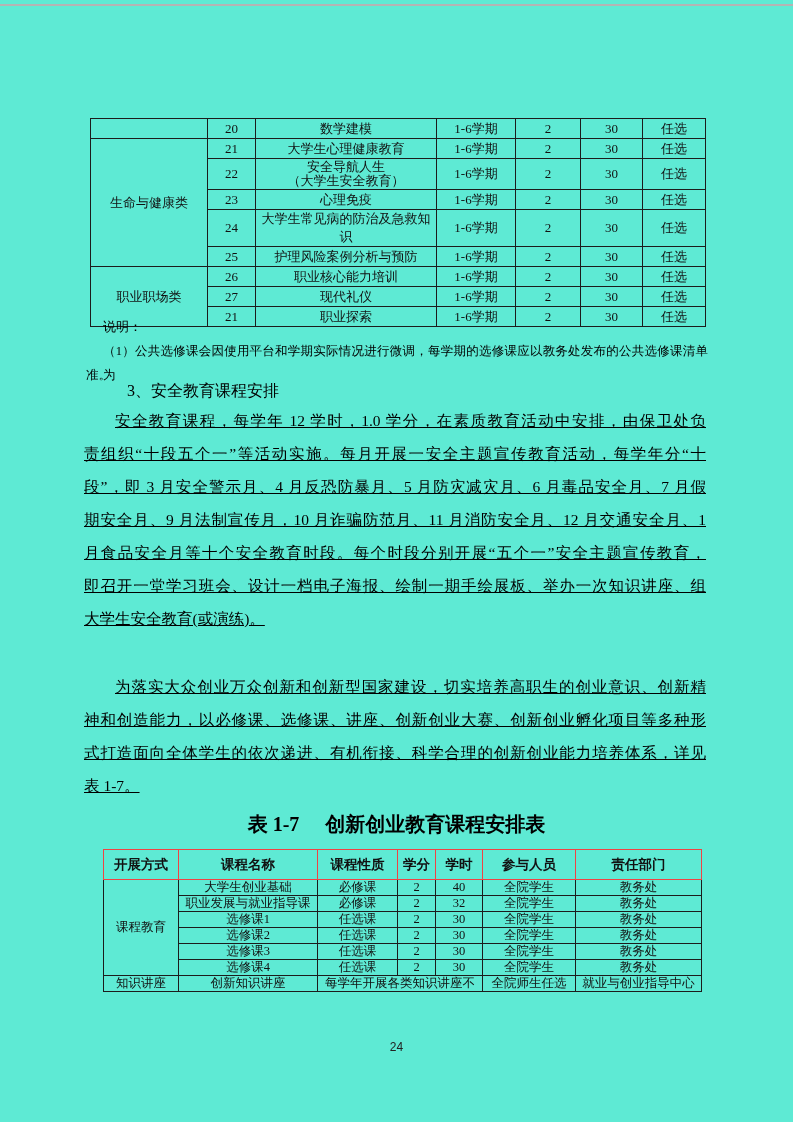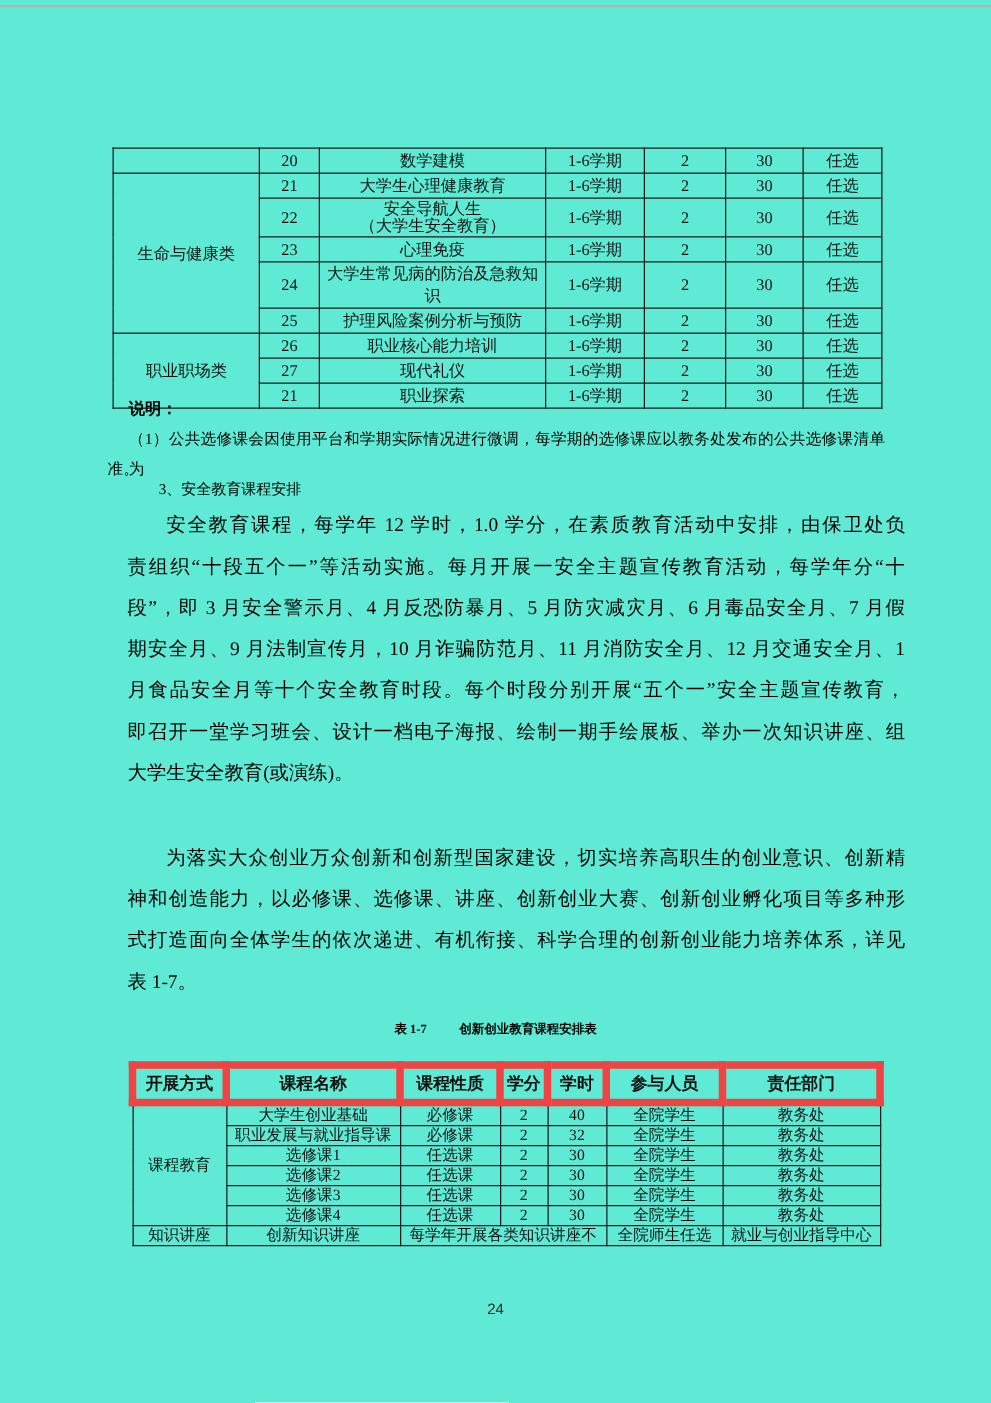--- a/index.html
+++ b/index.html
@@ -15,47 +15,47 @@
 
   
   .tbl-electives { position:absolute; left:90px; top:118px; width:616px; font-size:13px; color:#111; }
   .tbl-electives tr { height:20px; }
   .tbl-electives tr.tall { height:31px;padding-left:11px; }
   .tbl-electives td.course2 div { line-height:14px; }
 
   
   .notes { position:absolute; left:86px; top:315px; width:622px; font-size:12.5px; color:#000; }
   .notes .nline { height:24px; line-height:24px; box-sizing:border-box; }
-  .notes .lbl { font-weight:bold; padding-left:17px; font-size:13px; }
+  .notes .lbl { font-weight:normal; padding-left:17px; font-size:13px; }
   .notes .ind { padding-left:17px; text-align:justify; text-align-last:justify; }
 
   
   .hding { position:absolute; left:85px; width:640px; height:22px; line-height:22px;
-           font-size:12px; padding-left:42px; box-sizing:border-box; }
+           font-size:16px; padding-left:42px; box-sizing:border-box; }
   .h3 { top:380px; }
   .h4 { top:648px; }
 
   
-  .para { position:absolute; left:102px; width:622px; }
+  .para { position:absolute; left:84px; width:622px;text-decoration:underline; }
   .p3 { top:404px; }
   .p4 { top:670px; }
   .pline { height:33px; line-height:33px; font-size:15.5px; box-sizing:border-box;
            text-align:justify; text-align-last:justify; overflow:hidden; white-space:normal; }
   .pline.first { padding-left:31px; }
   .pline.last { text-align:left; text-align-last:left; }
 
   
   .caption { position:absolute; left:0; top:814px; width:793px; text-align:center;
-             font-weight:bold; font-size:10px; height:20px; line-height:20px; }
+             font-weight:bold; font-size:20px; height:20px; line-height:20px; }
   .caption .cap-label { margin-right:26px; }
 
   
   .tbl-17 { position:absolute; left:103px; top:849px; width:599px; font-size:12.5px; color:#111; }
   .tbl-17 thead tr { height:30px; }
-  .tbl-17 thead th { font-weight:bold; font-size:13.5px; border:6px solid #ef4444; }
+  .tbl-17 thead th { font-weight:bold; font-size:13.5px; border:1px solid #ef4444; }
   .tbl-17 tbody tr { height:16px; }
   .tbl-17 tbody td { line-height:15px; }
 
   .page-number { position:absolute; left:0; top:1040px; width:793px; text-align:center;
                  font-family:"Liberation Sans","DejaVu Sans",sans-serif; font-size:12px; color:#222; }
 </style>
 </head>
 <body>
 
 <div class="page">

